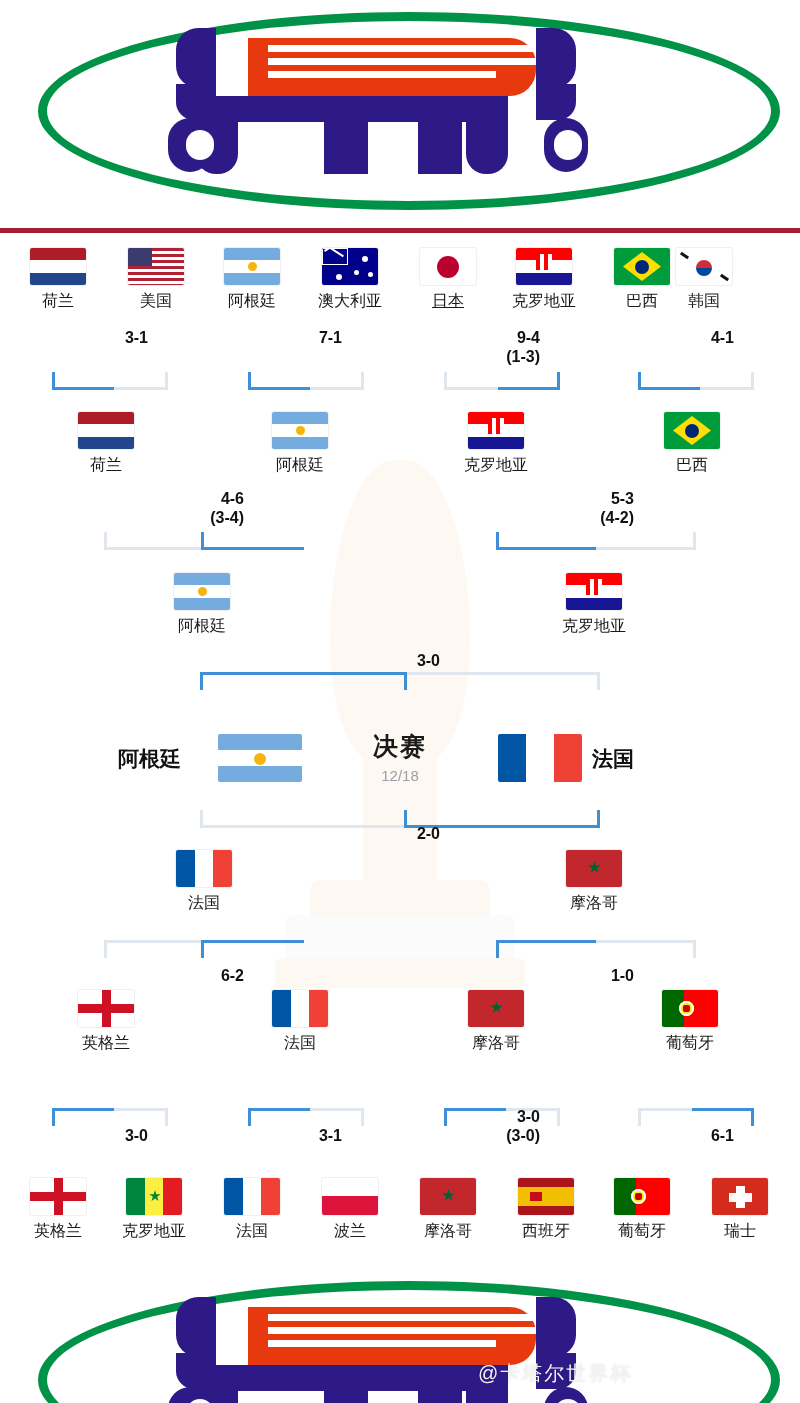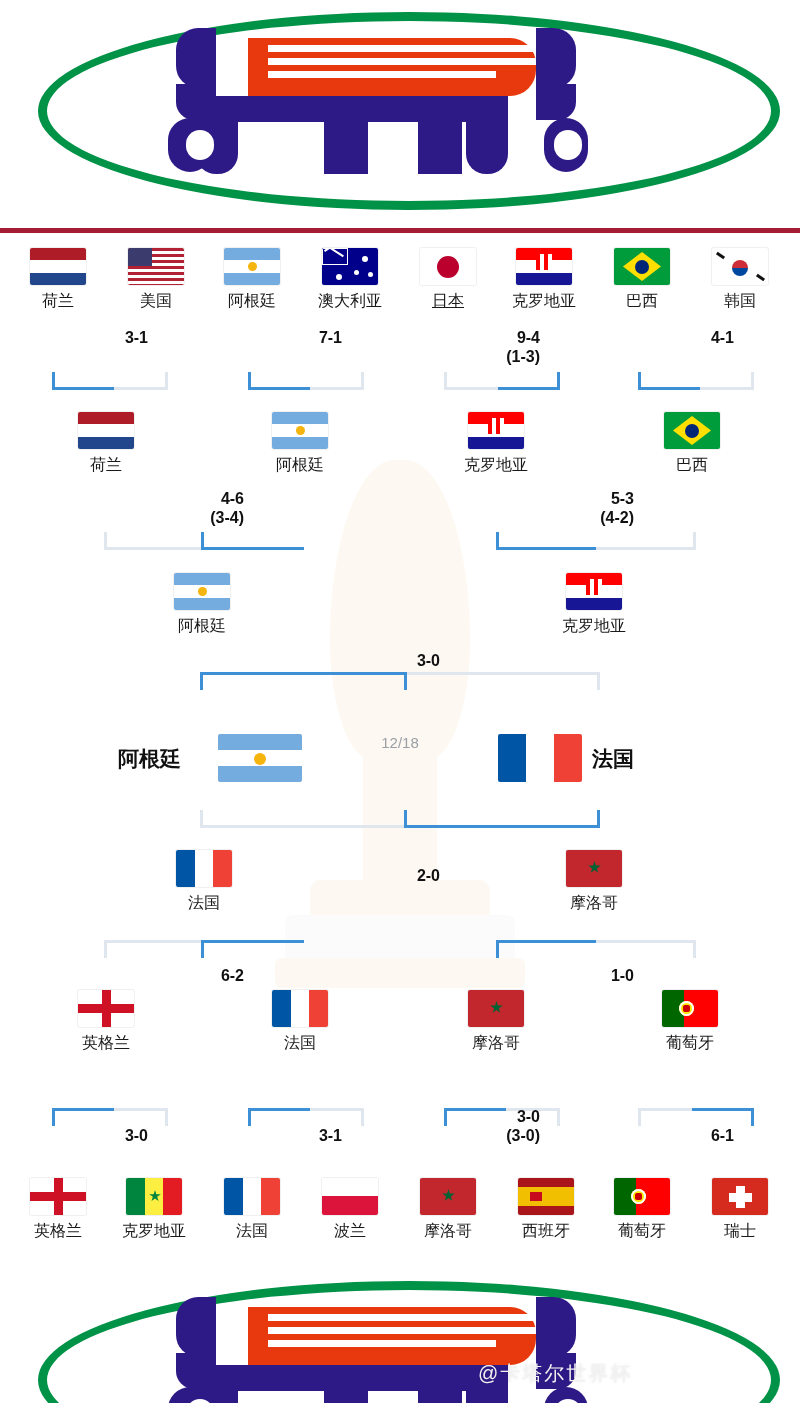--- a/index.html
+++ b/index.html
@@ -149,21 +149,21 @@
   </span>
   <span class="name">克罗地亚</span>
 </div>
 <div class="node" style="left:604px;top:248px;width:76px;">
   <span class="flag" style="background:#009c3b;">
     <i style="position:absolute;left:9px;top:4px;width:38px;height:29px;background:#ffdf00;transform:skewX(0);clip-path:polygon(50% 0,100% 50%,50% 100%,0 50%);display:block;"></i>
     <i style="position:absolute;left:21px;top:12px;width:14px;height:14px;border-radius:50%;background:#002776;display:block;"></i>
   </span>
   <span class="name">巴西</span>
 </div>
-<div class="node" style="left:702px;top:248px;width:76px;">
+<div class="node" style="left:666px;top:248px;width:76px;">
   <span class="flag" style="background:#fff;">
     <i style="position:absolute;left:20px;top:12px;width:16px;height:8px;background:#cd2e3a;border-radius:8px 8px 0 0;display:block;"></i>
     <i style="position:absolute;left:20px;top:20px;width:16px;height:8px;background:#0047a0;border-radius:0 0 8px 8px;display:block;"></i>
     <i style="position:absolute;left:4px;top:6px;width:9px;height:3px;background:#111;transform:rotate(35deg);display:block;"></i>
     <i style="position:absolute;left:44px;top:28px;width:9px;height:3px;background:#111;transform:rotate(35deg);display:block;"></i>
   </span>
   <span class="name">韩国</span>
 </div>
 
 <div class="score" style="left:68px;top:328px;width:80px;">3-1</div>
@@ -256,38 +256,39 @@
 
 <div class="conn" style="left:200px;top:672px;width:400px;height:18px;">
   <i style="left:0;top:0;width:3px;height:18px;"></i>
   <i style="left:0;top:0;width:206px;height:3px;"></i>
   <i class="light" style="left:204px;top:0;width:196px;height:3px;"></i>
   <i class="light" style="left:397px;top:0;width:3px;height:18px;"></i>
   <i style="left:204px;top:0;width:3px;height:18px;"></i>
 </div>
 
 <div class="final-title" style="left:310px;top:730px;">
+  <div class="ft">决赛</div>
   <div class="fd">12/18</div>
 </div>
 <div class="final-team" style="left:118px;top:745px;">阿根廷</div>
 <div class="final-flag" style="left:218px;top:734px;background:linear-gradient(#74acdf 0 33.3%,#fff 33.3% 66.6%,#74acdf 66.6% 100%);">
   <i style="position:absolute;left:36px;top:19px;width:12px;height:12px;border-radius:50%;background:#f6b40e;display:block;"></i>
 </div>
 <div class="final-flag" style="left:498px;top:734px;background:linear-gradient(90deg,#0055a4 0 33.3%,#fff 33.3% 66.6%,#ef4135 66.6% 100%);"></div>
 <div class="final-team" style="left:592px;top:745px;">法国</div>
 
 <div class="conn" style="left:200px;top:810px;width:400px;height:18px;">
   <i class="light" style="left:0;top:0;width:3px;height:18px;"></i>
   <i class="light" style="left:0;top:15px;width:206px;height:3px;"></i>
   <i style="left:204px;top:15px;width:196px;height:3px;"></i>
   <i style="left:397px;top:0;width:3px;height:18px;"></i>
   <i style="left:204px;top:0;width:3px;height:18px;"></i>
 </div>
 
-<div class="score" style="left:360px;top:866px;width:80px;">2-0</div>
+<div class="score" style="left:360px;top:824px;width:80px;">2-0</div>
 
 <div class="node" style="left:166px;top:850px;width:76px;">
   <span class="flag" style="background:linear-gradient(90deg,#0055a4 0 33.3%,#fff 33.3% 66.6%,#ef4135 66.6% 100%);"></span>
   <span class="name">法国</span>
 </div>
 <div class="node" style="left:556px;top:850px;width:76px;">
   <span class="flag" style="background:#c1272d;">
     <i style="position:absolute;left:22px;top:11px;width:13px;height:13px;background:#006233;clip-path:polygon(50% 0,61% 35%,98% 35%,68% 57%,79% 91%,50% 70%,21% 91%,32% 57%,2% 35%,39% 35%);display:block;"></i>
   </span>
   <span class="name">摩洛哥</span>

